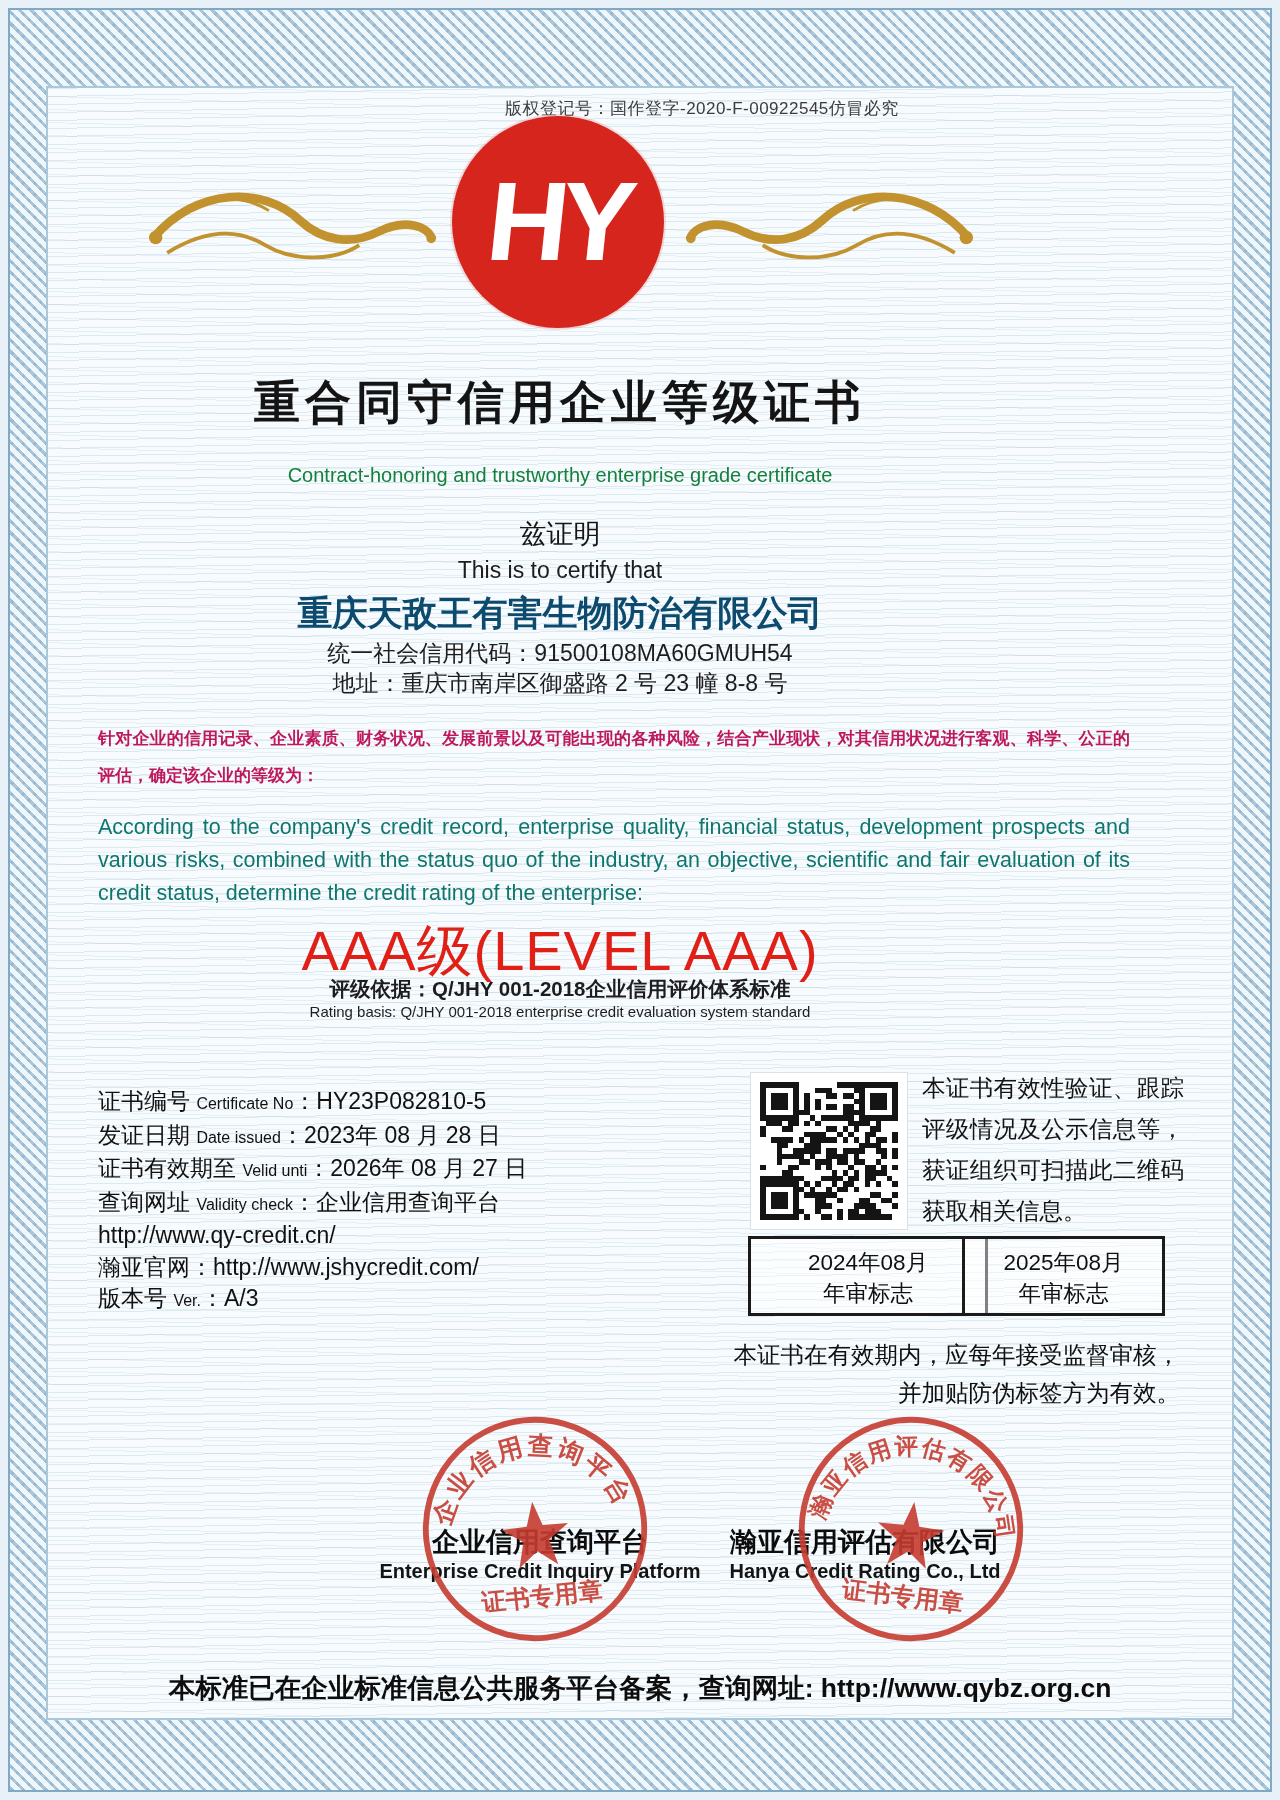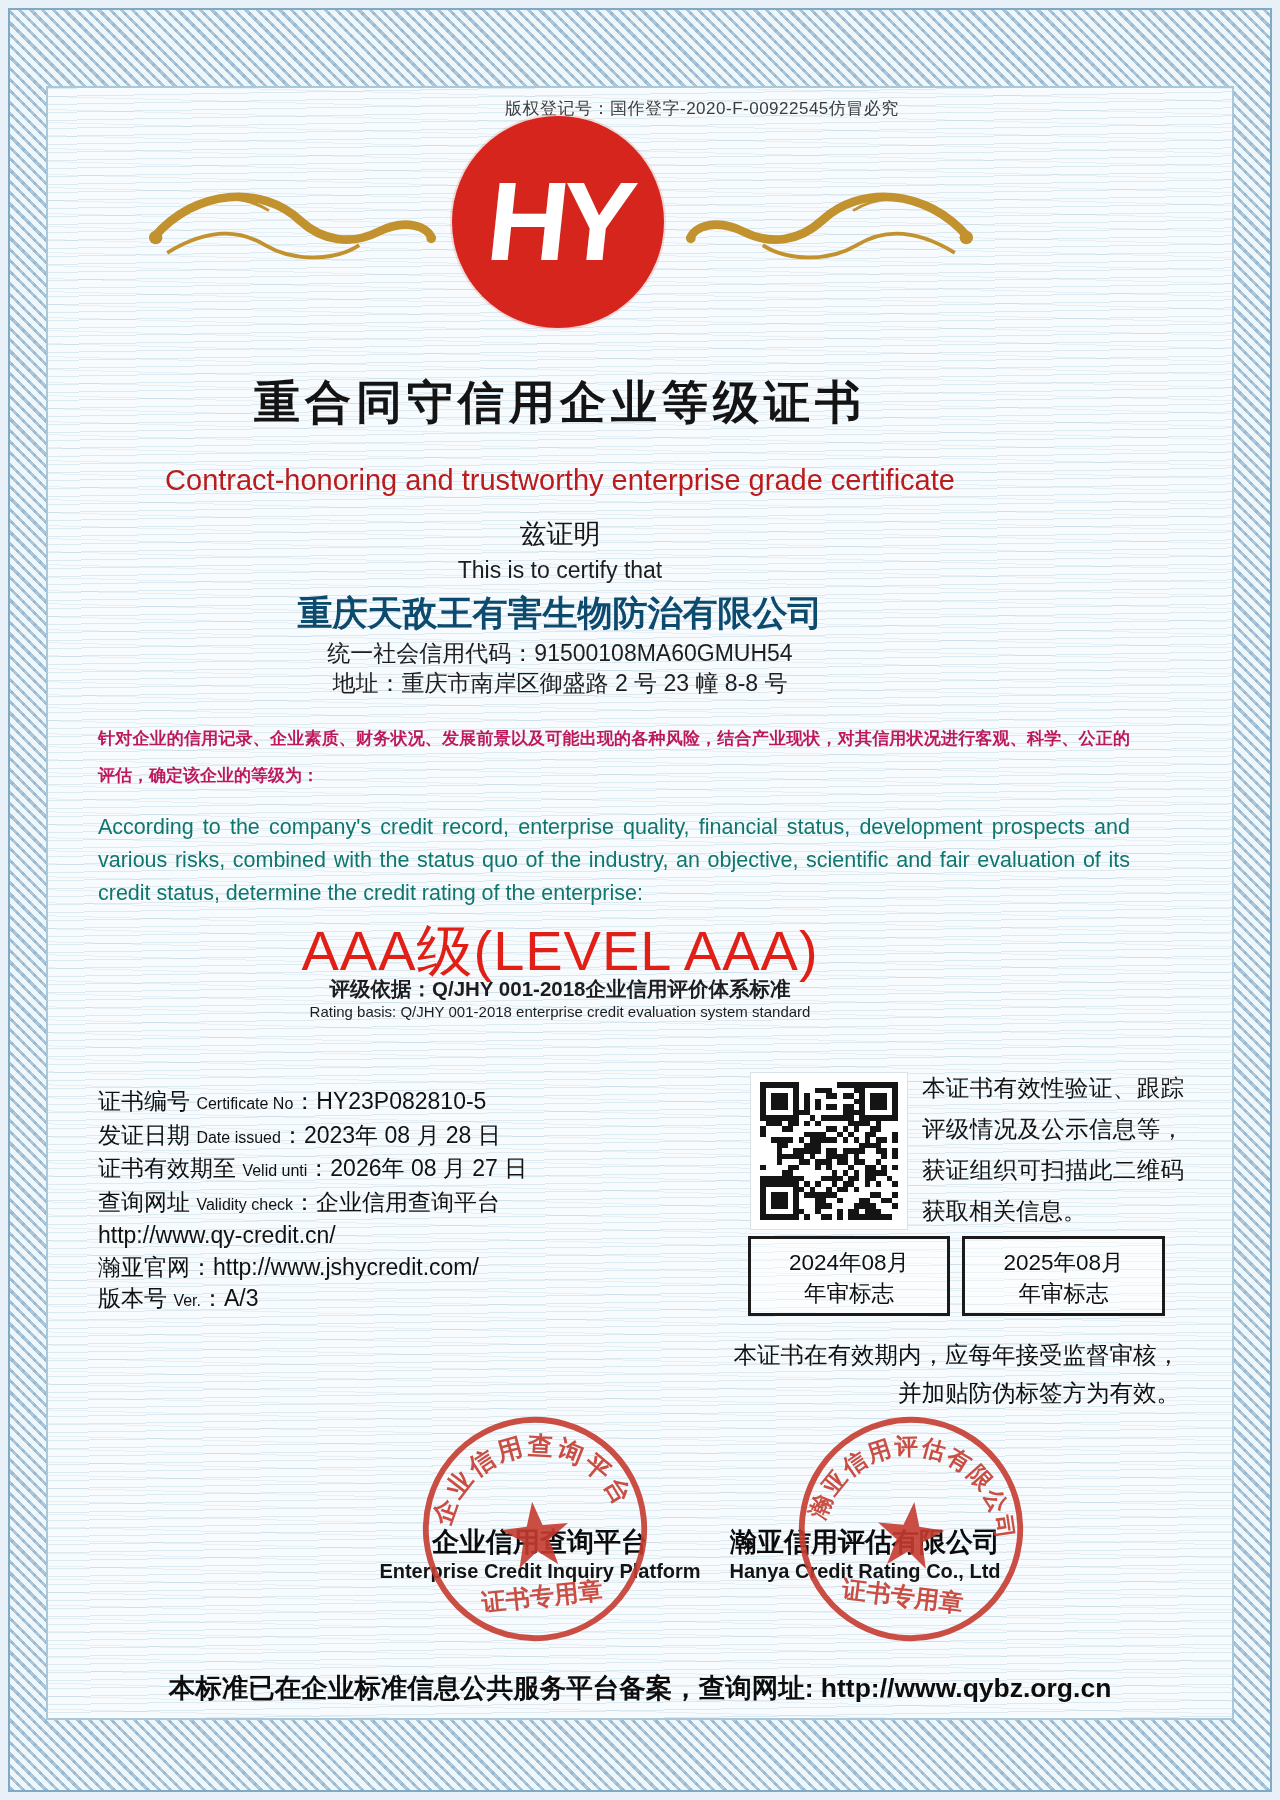--- a/index.html
+++ b/index.html
@@ -35,21 +35,21 @@
   }
   .logo span{
     color:#fff;font-size:112px;font-weight:900;letter-spacing:-8px;
     transform:skewX(-6deg);line-height:1;
   }
   .flourish{top:178px;width:292px;height:96px;}
   .flourish.left{left:146px;}
   .flourish.right{left:684px;transform:scaleX(-1);}
 
   .title-cn{top:372px;font-size:46px;font-weight:700;letter-spacing:5px;color:#141414;}
-  .title-en{top:464px;font-size:29px;color:#b91c1c;}
+  .title-en{top:464px;font-size:20px;color:#15803d;}
   .certify-cn{top:516px;font-size:27px;color:#161616;}
   .certify-en{top:557px;font-size:23px;}
   .company{top:590px;font-size:35px;font-weight:700;color:#0c4a6e;}
   .code-line{top:638px;font-size:23px;}
   .addr-line{top:668px;font-size:23px;}
 
   .body-cn{left:98px;top:720px;width:1032px;font-size:17px;line-height:37px;
     text-align:justify;font-weight:600;color:#be185d;}
   .body-en{left:98px;top:811px;width:1032px;font-size:21.5px;line-height:33px;
     text-align:justify;color:#0f766e;}
@@ -66,21 +66,21 @@
     border:1px solid #d8e2e8;box-sizing:border-box;padding:9px;}
   .qr-grid{display:grid;grid-template-columns:repeat(25,1fr);grid-template-rows:repeat(25,1fr);
     width:138px;height:138px;}
   .qr-grid i{display:block;}
   .qr-grid i.b{background:#141414;}
   .qr-note{left:922px;top:1068px;width:262px;font-size:23.5px;line-height:41px;
     text-align:justify;word-break:break-all;color:#141414;}
 
   .mark-box{top:1236px;height:80px;border:3px solid #1b1b1b;background:rgba(255,255,255,.45);
     box-sizing:border-box;text-align:center;padding-top:8px;font-size:22.5px;line-height:31px;color:#101010;}
-  .mark-box.m1{left:748px;width:202px;}
+  .mark-box.m1{left:748px;width:240px;}
   .mark-box.m2{left:962px;width:203px;}
 
   .annual-note{left:600px;top:1336px;width:580px;text-align:right;font-size:23.5px;
     line-height:38px;color:#101010;}
 
   .stamp-label-cn{top:1524px;font-size:27px;font-weight:700;text-align:center;color:#0c0c0c;}
   .stamp-label-en{top:1560px;font-size:20px;font-weight:600;text-align:center;color:#141414;}
   .sl-left{left:350px;width:380px;}
   .sl-right{left:675px;width:380px;}
   .seal{width:234px;height:234px;color:#c53a2e;opacity:.9;mix-blend-mode:multiply;}

